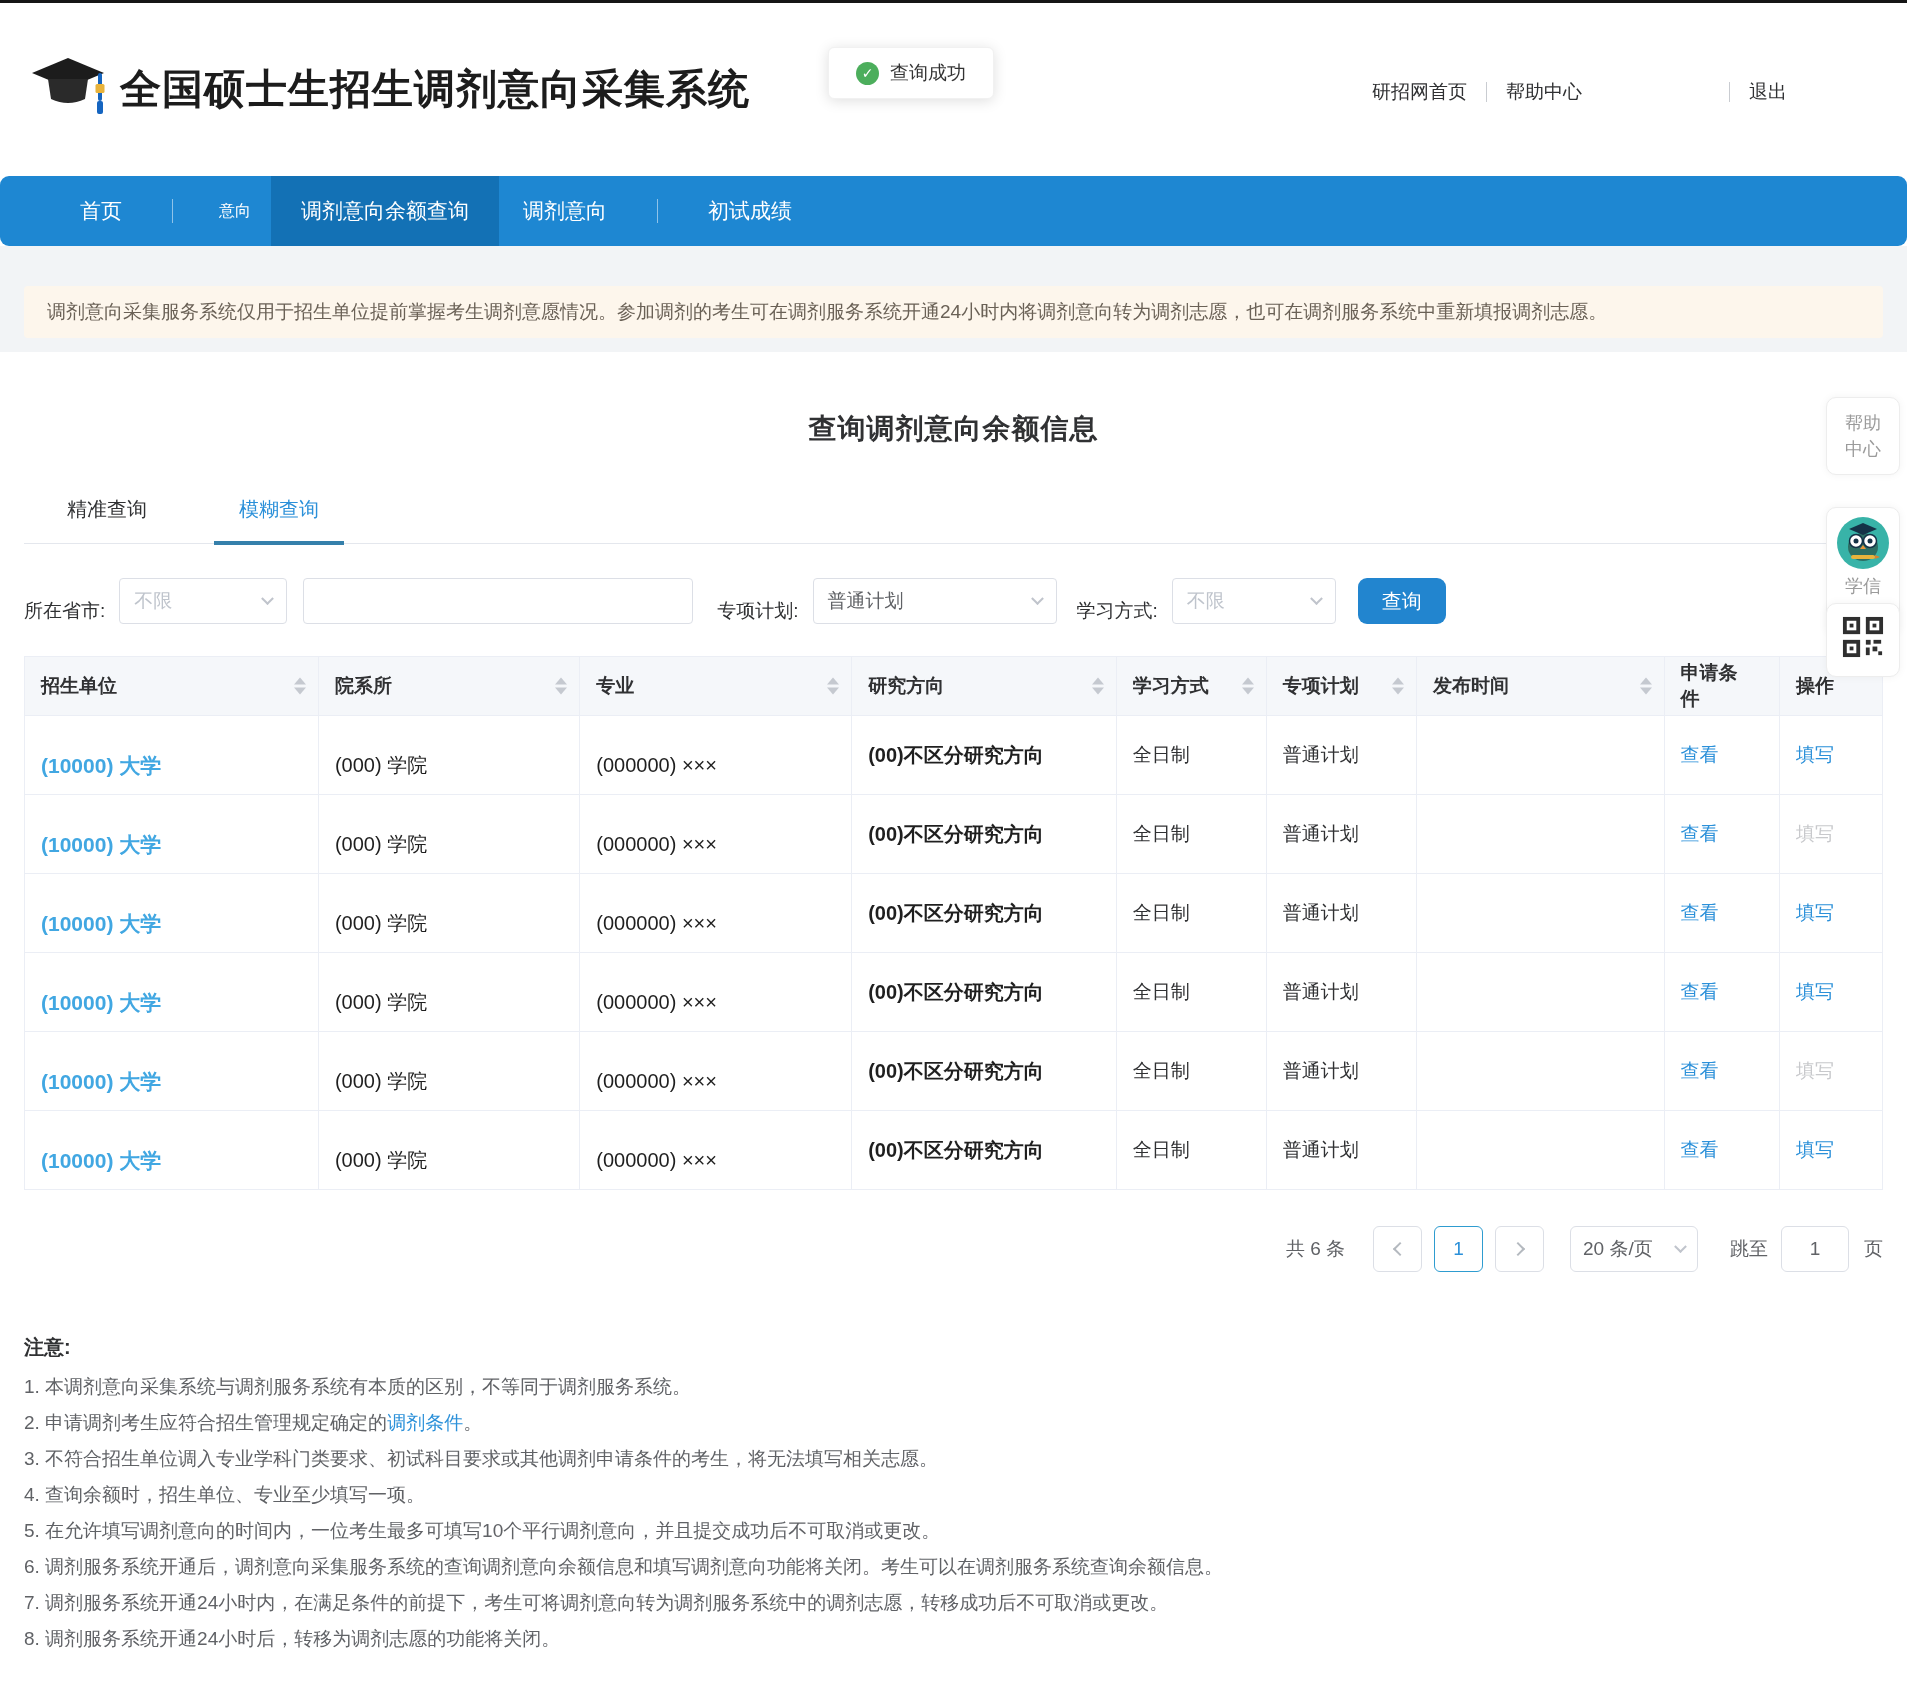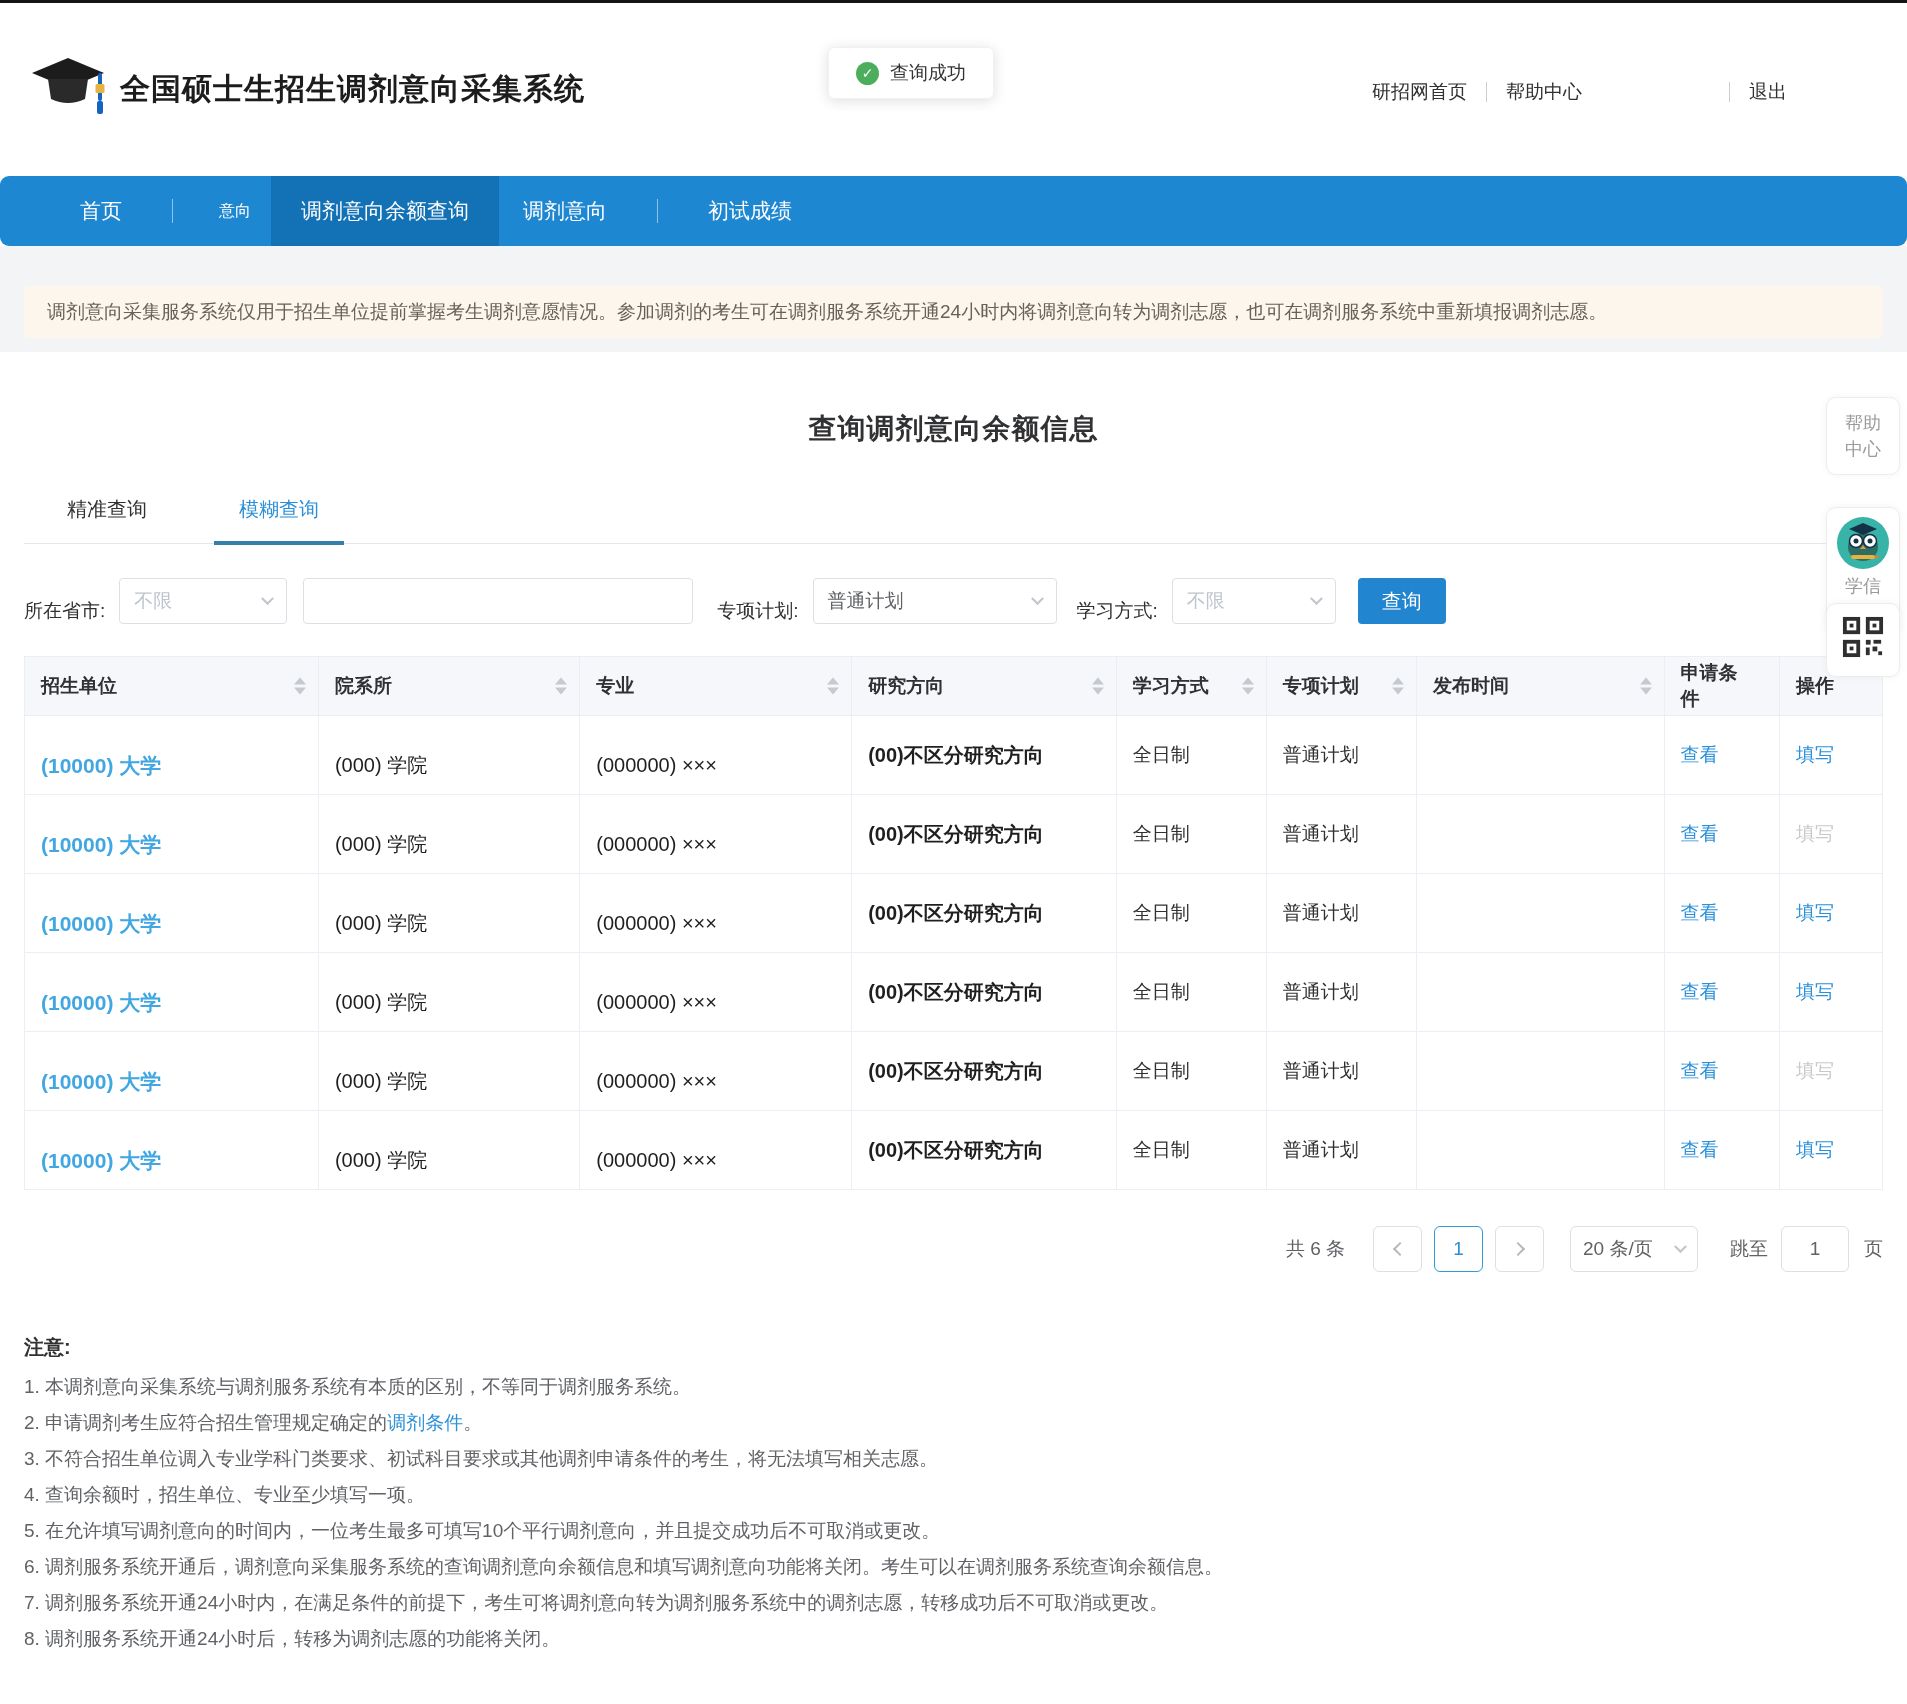--- a/index.html
+++ b/index.html
@@ -11,21 +11,21 @@
     color: #303133;
     overflow: hidden;
   }
   a { text-decoration: none; cursor: pointer; }
 
   .top-line { height:3px; background:#151515; }
 
   
   .site-header { height:173px; position:relative; background:#fff; display:flex; align-items:center; padding-left:30px; }
   .brand { display:flex; align-items:center; }
-  .brand-title { font-size:30px; font-weight:bold; color:#1c1c1c; margin-left:14px; letter-spacing:1px; }
+  .brand-title { font-size:41px; font-weight:bold; color:#1c1c1c; margin-left:14px; letter-spacing:1px; }
 
   .toast { position:absolute; left:828px; top:44px; height:52px; display:flex; align-items:center; gap:11px;
     padding:0 27px; background:#fff; border:1px solid #f1f1f1; border-radius:6px;
     box-shadow:0 2px 14px rgba(0,0,0,.13); font-size:19px; color:#333; }
   .toast .check { width:23px; height:23px; border-radius:50%; background:#4cae5c; color:#fff;
     display:flex; align-items:center; justify-content:center; font-size:14px; font-weight:bold; }
 
   .header-links { position:absolute; right:120px; top:76px; display:flex; align-items:center; font-size:19px; color:#303133; }
   .header-links a { color:#303133; }
   .hl-sep { width:1px; height:20px; background:#c9ccd1; margin:0 19px; }
@@ -59,21 +59,21 @@
   .select .val.placeholder { color:#bfc4cc; }
   .chev { width:9px; height:9px; border-right:2px solid #c0c4cc; border-bottom:2px solid #c0c4cc;
     transform:rotate(45deg) translate(-2px,-2px); }
   .sel-province { width:168px; }
   .sel-plan { width:244px; }
   .sel-study { width:164px; }
   .kw-input { width:390px; height:46px; border:1px solid #dcdfe6; border-radius:4px; margin-left:16px;
     padding:0 14px; font-size:19px; color:#303133; outline:none; }
   .ml24 { margin-left:24px; } .ml20 { margin-left:20px; }
   .search-btn { width:88px; height:46px; margin-left:22px; background:#2285cf; color:#fff; border:none;
-    border-radius:4px; font-size:20px; cursor:pointer; font-family:inherit; }
+    border-radius:9px; font-size:20px; cursor:pointer; font-family:inherit; }
 
   
   .table-wrap { margin:32px 24px 0; }
   table { width:100%; border-collapse:collapse; table-layout:fixed; }
   th, td { border:1px solid #ebeef5; }
   th { background:#f5f7fa; height:59px; text-align:left; font-size:19px; font-weight:bold; color:#303133;
     padding:0 30px 0 16px; position:relative; }
   .caret { position:absolute; right:12px; top:50%; transform:translateY(-50%); cursor:pointer; }
   .caret i { display:block; width:0; height:0; border-left:6px solid transparent; border-right:6px solid transparent; }
   .caret .up { border-bottom:7px solid #c5c9d0; margin-bottom:3px; }

